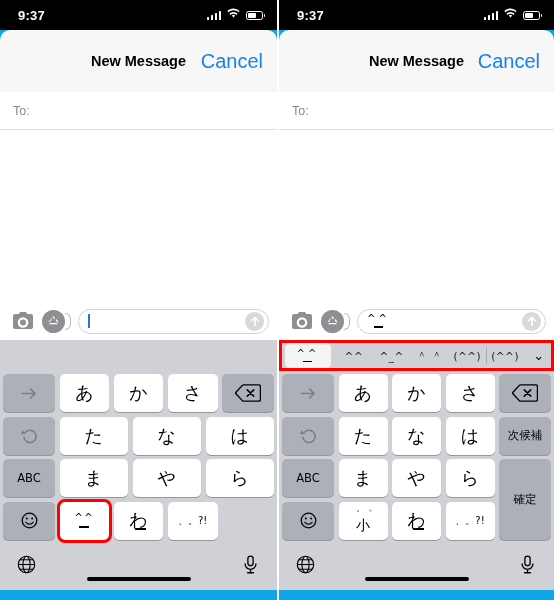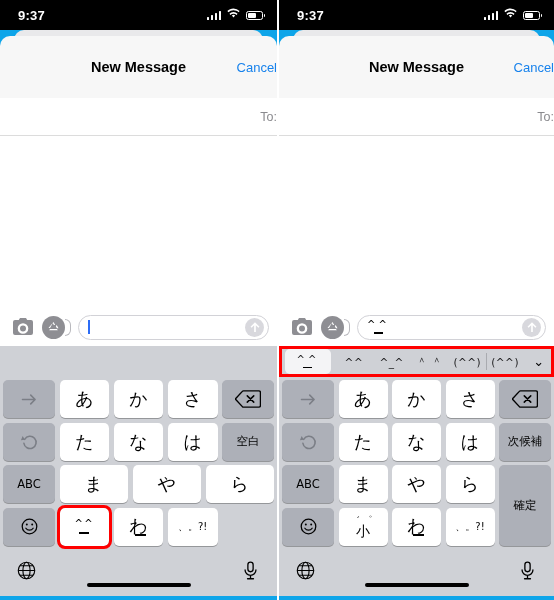--- a/index.html
+++ b/index.html
@@ -33,34 +33,34 @@
   .batt i{ display:block; width:62%; height:100%; background:#fff; border-radius:1px;}
 
   
   .behind-card {
     position:absolute; left:14px; right:14px; top:30px; height:14px;
     background:#e9e9eb; border-radius:10px 10px 0 0;
   }
 
   
   .navbar {
-    position:relative; margin-top:6px; height:62px; background:#f7f7f7;
+    position:relative; height:62px; background:#f7f7f7;
     border-radius:10px 10px 0 0;
     display:flex; align-items:center; justify-content:center;
   }
   .nav-title { font-size:14.5px; font-weight:bold; color:#000; }
   .nav-cancel {
-    position:absolute; right:0; top:50%; transform:translateY(-50%);
-    font-size:13px; color:#1782ec;
+    position:absolute; right:14px; top:50%; transform:translateY(-50%);
+    font-size:20px; color:#1782ec;
   }
 
   
   .tofield {
     height:38px; background:#fff; border-bottom:1px solid #dcdcdc;
-    display:flex; align-items:center; padding-left:25px;justify-content:flex-end;
+    display:flex; align-items:center; padding-left:13px;
   }
   .tofield .lbl { font-size:12.5px; color:#8a8a8e; }
 
   
   .msgbody { background:#fff; height:172px; }
 
   
   .composerow {
     height:38px; background:#fff;
     display:flex; align-items:center; gap:7px; padding:0 8px 0 10px;
@@ -234,23 +234,20 @@
               </svg>
             </div>
             <div class="key">
               <span>た</span>
             </div>
             <div class="key">
               <span>な</span>
             </div>
             <div class="key">
               <span>は</span>
-            </div>
-            <div class="key fn small side">
-              <span>空白</span>
             </div>
           </div>
           <div class="krow">
             <div class="key fn small side">
               <span>ABC</span>
             </div>
             <div class="key">
               <span>ま</span>
             </div>
             <div class="key">

